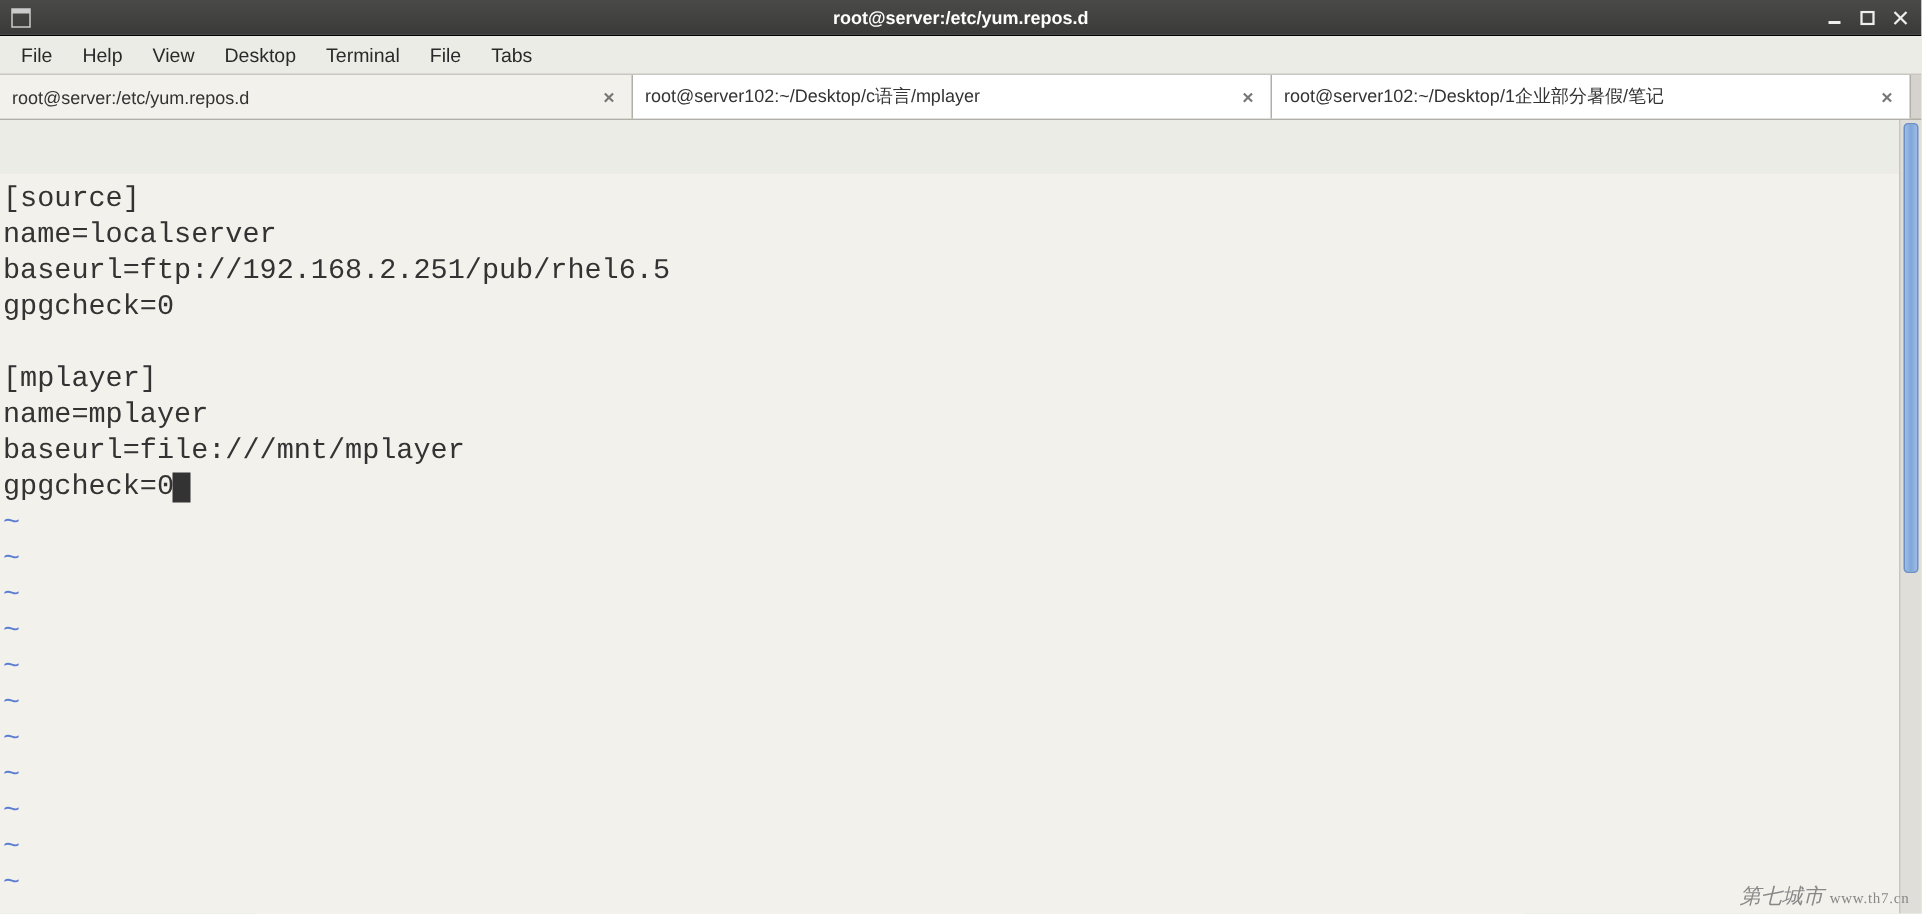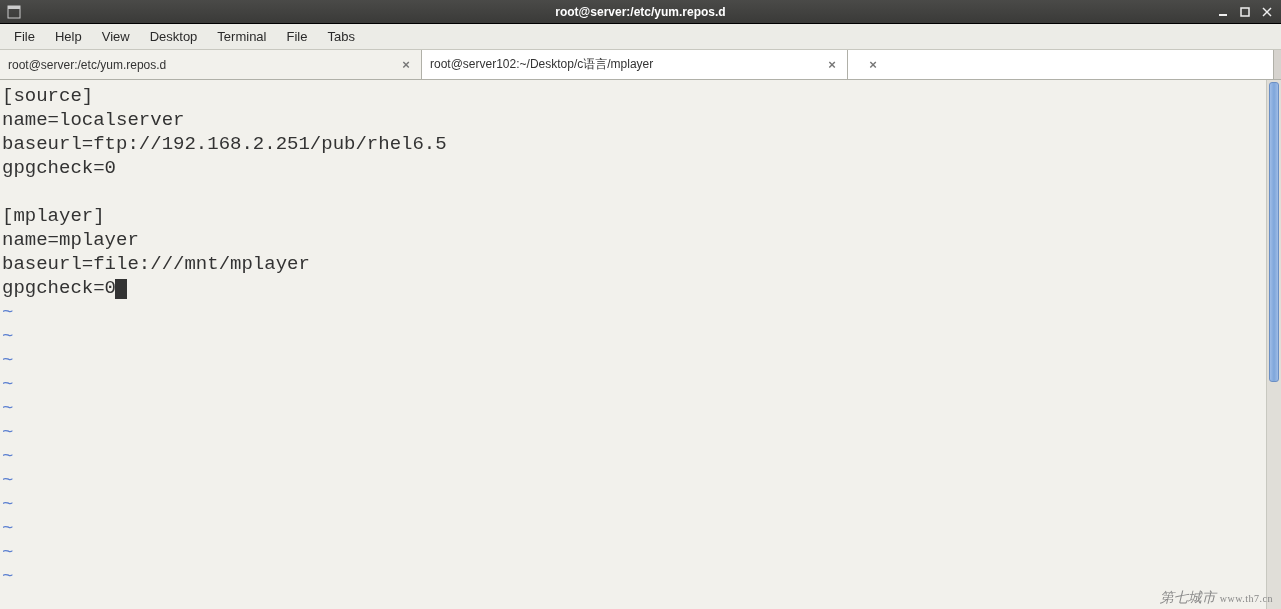--- a/index.html
+++ b/index.html
@@ -70,20 +70,21 @@
 .terminal {
   flex: 1;
   background: #f2f1ec;
   font-family: "Liberation Mono","DejaVu Sans Mono",monospace;
   font-size: 19px;
   line-height: 24px;
   padding: 4px 2px;
   white-space: pre;
   color: #333;
   overflow: hidden;
+  margin-top: 36px;
 }
 .terminal .tilde { color: #5b7fd0; }
 .cursor-block {
   display: inline-block;
   width: 12px; height: 20px;
   background: #333;
   vertical-align: text-bottom;
   margin-left: -1px;
 }
 .scrollbar {
@@ -154,20 +155,21 @@
 <div class="tabstrip">
   <div class="tab active" style="width:422px">
     <span class="tab-label">root@server:/etc/yum.repos.d</span>
     <span class="tab-close">×</span>
   </div>
   <div class="tab" style="width:426px">
     <span class="tab-label">root@server102:~/Desktop/c语言/mplayer</span>
     <span class="tab-close">×</span>
   </div>
   <div class="tab" style="width:426px">
+    <span class="tab-label">root@server102:~/Desktop/1企业部分暑假/笔记</span>
     <span class="tab-close">×</span>
   </div>
 </div>
 
 <div class="terminal-wrap">
   <div class="terminal" id="terminal">[source]
 name=localserver
 baseurl=ftp://192.168.2.251/pub/rhel6.5
 gpgcheck=0
 

